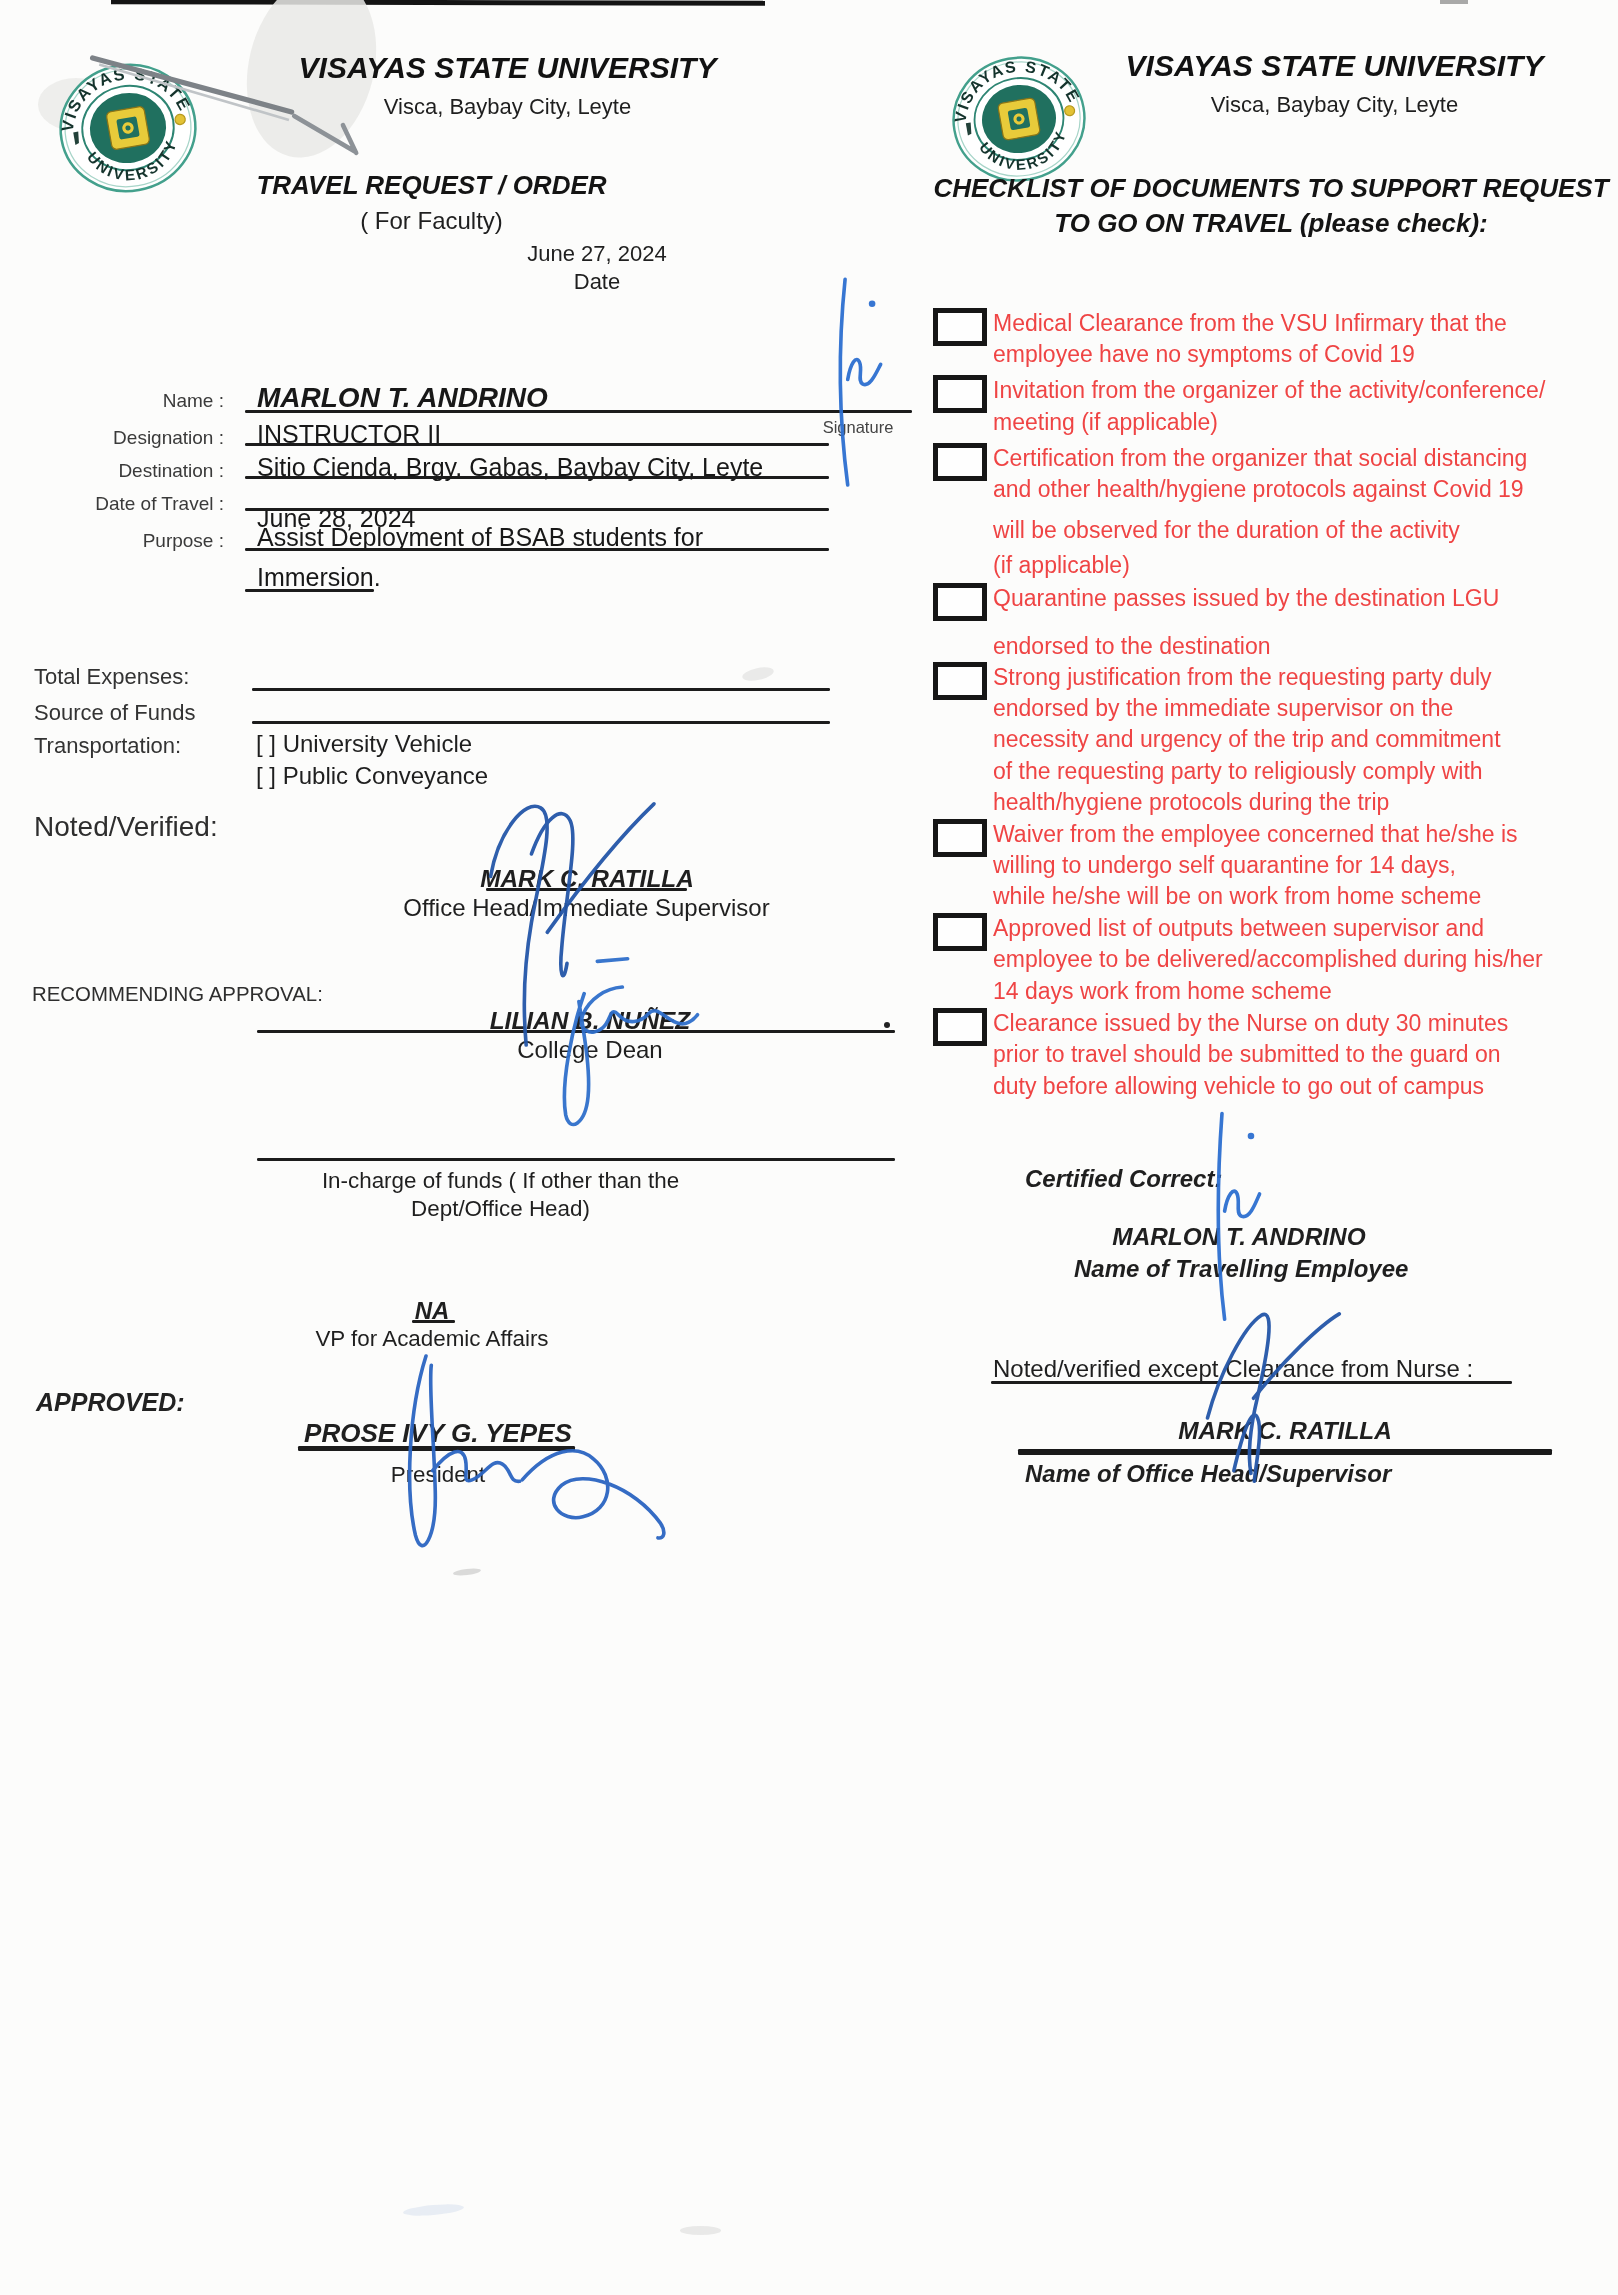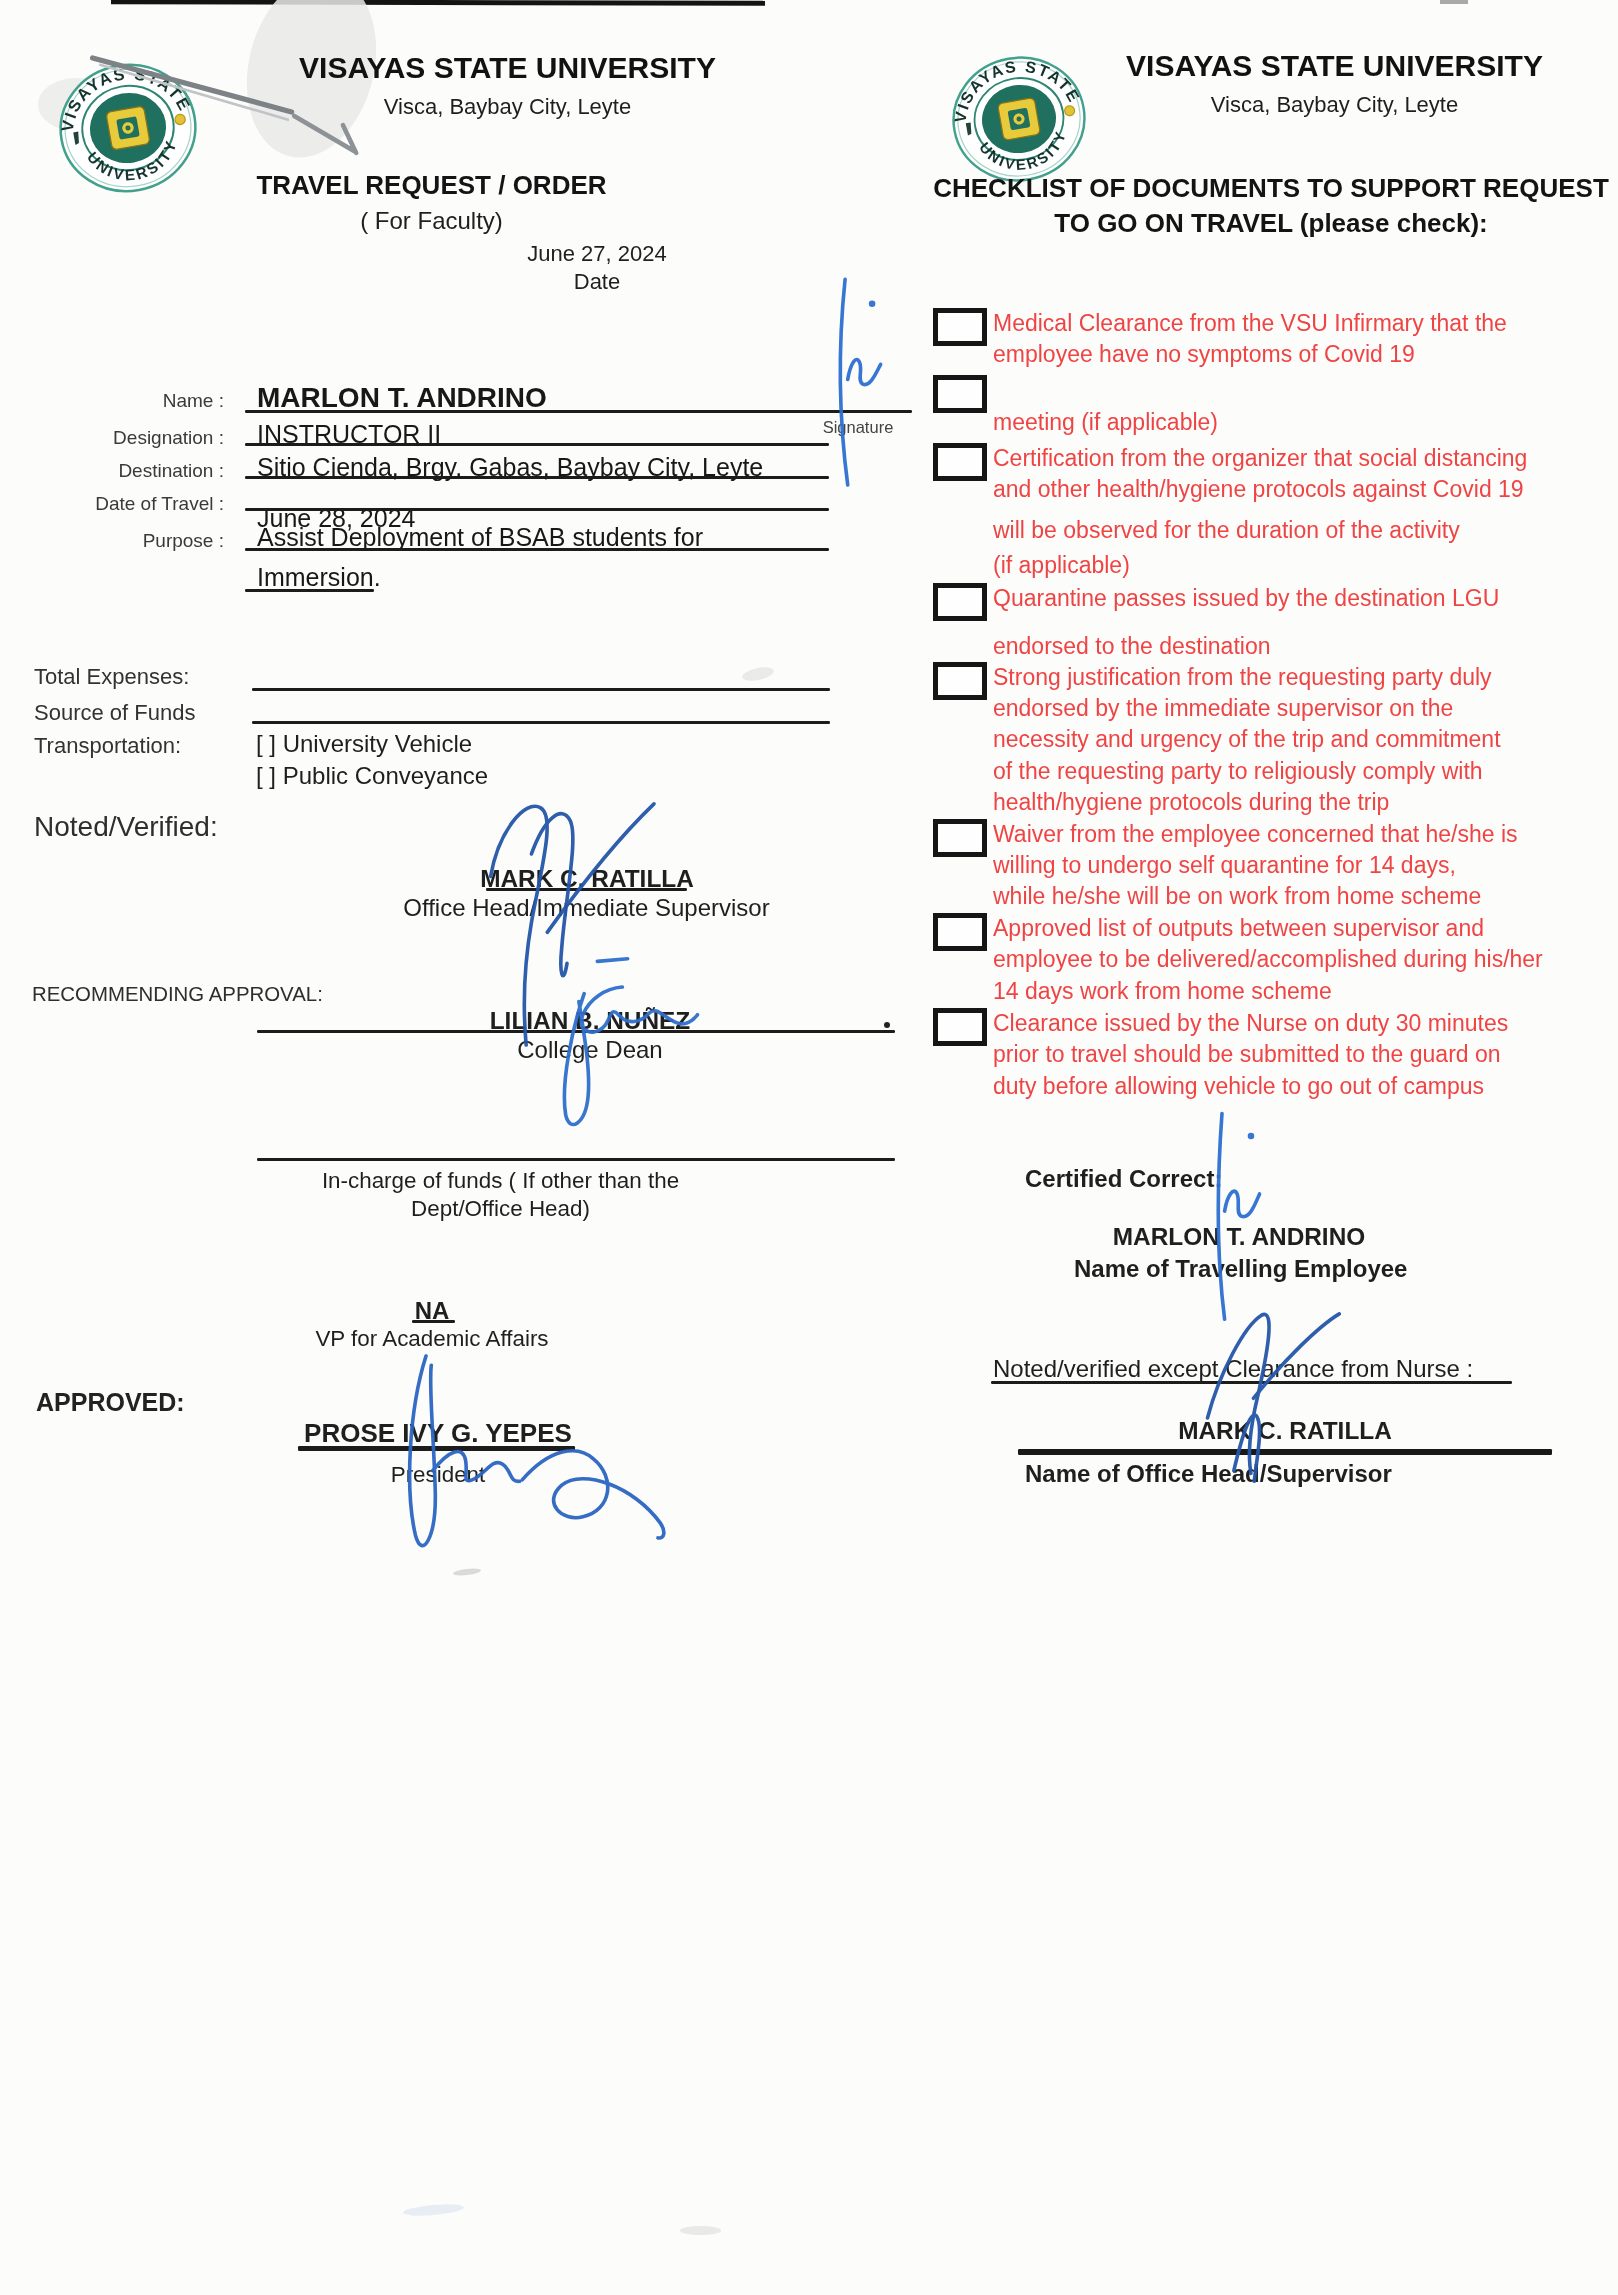--- a/index.html
+++ b/index.html
@@ -1,20 +1,20 @@
 <!DOCTYPE html>
 <html style="font-size:10.5px"><head>
 <meta charset="utf-8">
 <style>
   html,body{margin:0;padding:0;background:#e8e8e6;}
   .page{position:relative;width:1619px;height:2295px;background:#fcfcfb;overflow:hidden;
         font-family:"Liberation Sans",sans-serif;color:#1f1f1f;}
   .abs{position:absolute;}
   .c{text-align:center;}
-  .b{font-weight:bold;}
+  .b{font-weight:bold;font-style:italic;}
   .nw{white-space:nowrap;}
   .rule{position:absolute;background:#1c1c1c;height:3.3px;border-radius:1.3px;}
   .lbl{font-size:19px;color:#3a3a3a;text-align:right;}
   .val{font-size:25px;color:#181818;}
   .checkbox{position:absolute;left:933px;width:54px;height:38px;border:5.3px solid #161616;
             background:#fefefe;box-sizing:border-box;}
   .chk-line{position:absolute;left:993px;font-size:23px;color:#ef4444;white-space:nowrap;}
   .ink{position:absolute;left:0;top:0;pointer-events:none;}
   .smudge{position:absolute;border-radius:50%;}
 </style>
@@ -139,20 +139,21 @@
   <div class="abs c nw" style="left:1107px;top:92px;width:455px;font-size:22px;">Visca, Baybay City, Leyte</div>
 
   <div class="abs b c nw" style="left:923px;top:208px;width:696px;font-size:26px;color:#141414;">TO GO ON TRAVEL (please check):</div>
   <div class="abs b c nw" style="left:923px;top:173px;width:696px;font-size:26px;color:#141414;">CHECKLIST OF DOCUMENTS TO SUPPORT REQUEST</div>
 
   <div class="abs" style="left:0;top:0;width:1619px;height:2295px;">
       <div class="checkbox" style="top: 308px;"></div>
       <div class="chk-line" style="top: 310px;">Medical Clearance from the VSU Infirmary that the</div>
       <div class="chk-line" style="top: 341px;">employee have no symptoms of Covid 19</div>
       <div class="checkbox" style="top: 375px;"></div>
+      <div class="chk-line" style="top: 377px;">Invitation from the organizer of the activity/conference/</div>
       <div class="chk-line" style="top: 409px;">meeting (if applicable)</div>
       <div class="checkbox" style="top: 443px;"></div>
       <div class="chk-line" style="top: 445px;">Certification from the organizer that social distancing</div>
       <div class="chk-line" style="top: 476px;">and other health/hygiene protocols against Covid 19</div>
       <div class="chk-line" style="top: 517px;">will be observed for the duration of the activity</div>
       <div class="chk-line" style="top: 552px;">(if applicable)</div>
       <div class="checkbox" style="top: 583px;"></div>
       <div class="chk-line" style="top: 585px;">Quarantine passes issued by the destination LGU</div>
       <div class="chk-line" style="top: 633px;">endorsed to the destination</div>
       <div class="checkbox" style="top: 662px;"></div>

